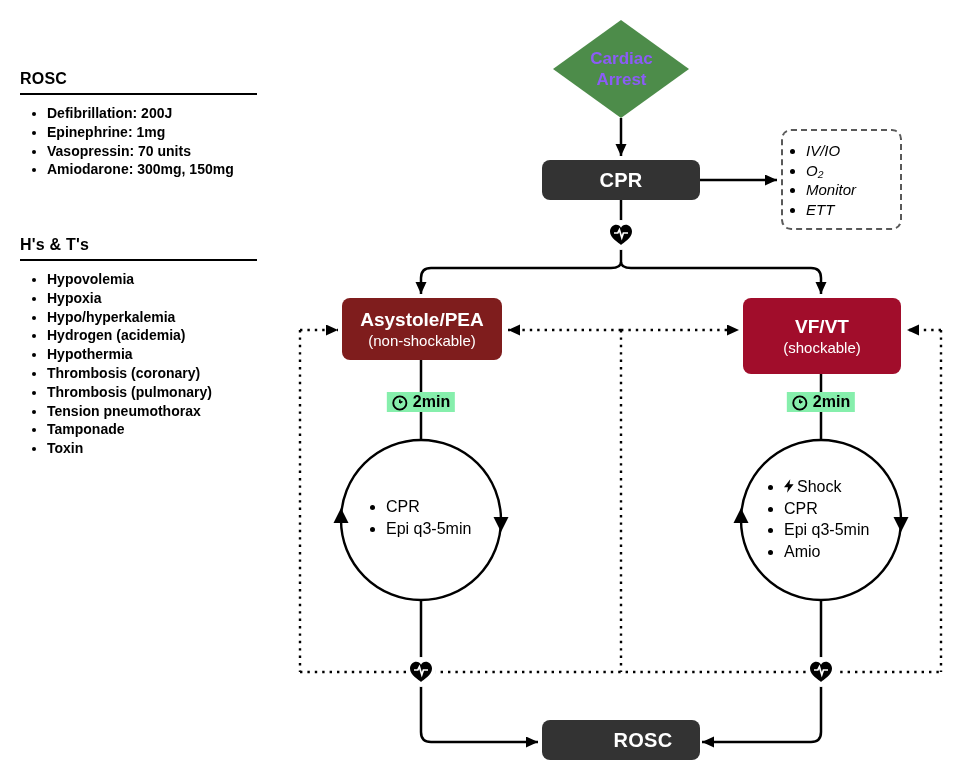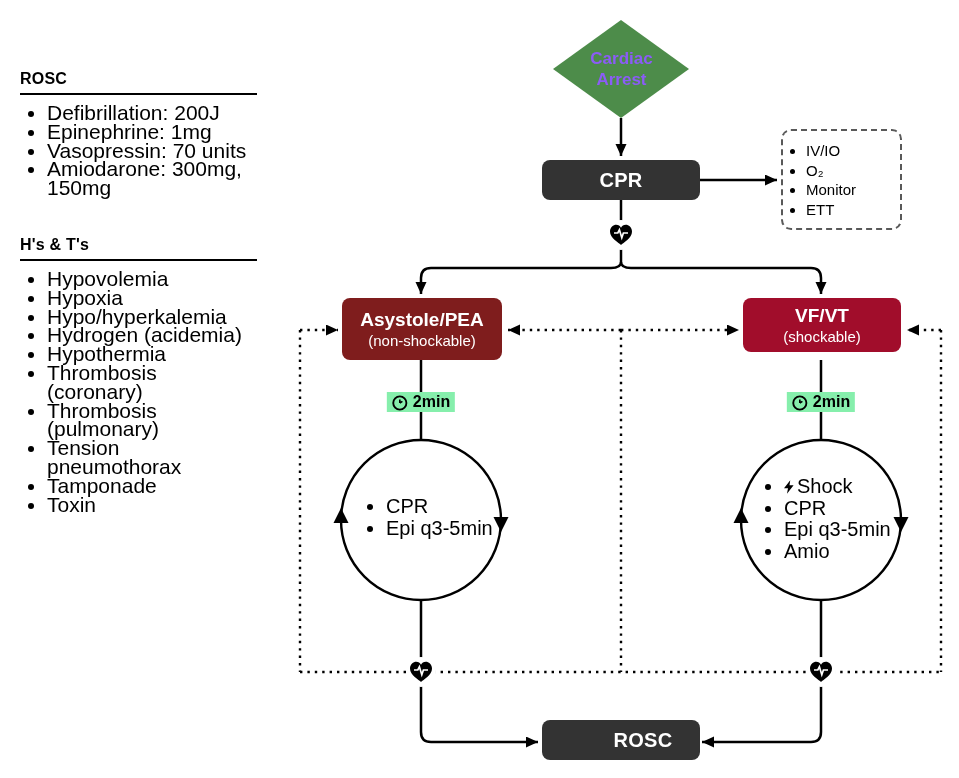--- a/index.html
+++ b/index.html
@@ -9,21 +9,21 @@
   }
   svg.wires{position:absolute;left:0;top:0;z-index:1;}
   .abs{position:absolute;z-index:2;}
 
   
   .side-sec{position:absolute;left:20px;width:237px;z-index:2;}
   .side-sec h2{
     font-size:16px;font-weight:bold;margin:0;padding:0 0 5px 0;
     border-bottom:2px solid #000;letter-spacing:.2px;
   }
-  .side-sec ul{margin:9px 0 0 0;padding:0 0 0 27px;font-size:21px;line-height:18.8px;}
+  .side-sec ul{margin:9px 0 0 0;padding:0 0 0 27px;font-size:14px;line-height:18.8px;font-weight:bold;}
   .side-sec li{padding:0;margin:0;}
 
   
   .node{
     display:flex;align-items:center;justify-content:center;flex-direction:column;
     border-radius:8px;color:#fff;text-align:center;box-sizing:border-box;
   }
   .node-dark{background:#333333;}
   .node-blue{background:#7f1d1d;}
   .node-red{background:#A10D2B;}
@@ -33,30 +33,30 @@
 
   .diamond-label{
     left:553px;top:20px;width:137px;height:98px;
     display:flex;align-items:center;justify-content:center;
     color:#8b5cf6;font-weight:bold;font-size:17px;text-align:center;line-height:21px;
   }
   .diamond-label span{display:block;width:92px;}
 
   .adjuncts{
     left:781px;top:129px;width:121px;height:101px;
-    border:2px dashed #595959;border-radius:10px;box-sizing:border-box;
+    border:2px dashed #595959;border-radius:10px;box-sizing:border-box;font-style:italic;
   }
   .adjuncts ul{margin:10px 0 0 0;padding:0 0 0 23px;font-size:15px;line-height:19.5px;}
 
   .cycle-label{
     top:392px;transform:translateX(-50%);
     background:#86efac;padding:1px 5px;display:flex;align-items:flex-end;gap:5px;
     font-size:16px;font-weight:bold;white-space:nowrap;
   }
-  .loop-list ul{margin:0;padding:0 0 0 18px;font-size:20px;line-height:21.5px;}
+  .loop-list ul{margin:0;padding:0 0 0 18px;font-size:16px;line-height:21.5px;}
   .loop-list li{padding:0;margin:0;}
   .loop-list .bolt{margin:0 3px -1px 0;}
 </style>
 </head>
 <body>
 
 <div class="canvas">
 
   <svg class="wires" width="959" height="778" viewBox="0 0 959 778">
     <defs>
@@ -161,21 +161,21 @@
       <li>Monitor</li>
       <li>ETT</li>
     </ul>
   </div>
 
   <div class="abs node node-blue" style="left:342px;top:298px;width:160px;height:62px;">
     <div class="title">Asystole/PEA</div>
     <div class="sub">(non-shockable)</div>
   </div>
 
-  <div class="abs node node-red" style="left:743px;top:298px;width:158px;height:54px;">
+  <div class="abs node node-red" style="left:743px;top:298px;width:158px;height:76px;">
     <div class="title">VF/VT</div>
     <div class="sub">(shockable)</div>
   </div>
 
   <div class="abs cycle-label" style="left:421px;">
     <svg width="16" height="16" viewBox="0 0 16 16">
       <circle cx="8" cy="8" r="6.6" fill="none" stroke="#000" stroke-width="1.9"></circle>
       <path d="M8,8 V4.6 M8,8 L10.6,6.4" stroke="#000" stroke-width="1.6" fill="none"></path>
     </svg>
     <span>2min</span>

